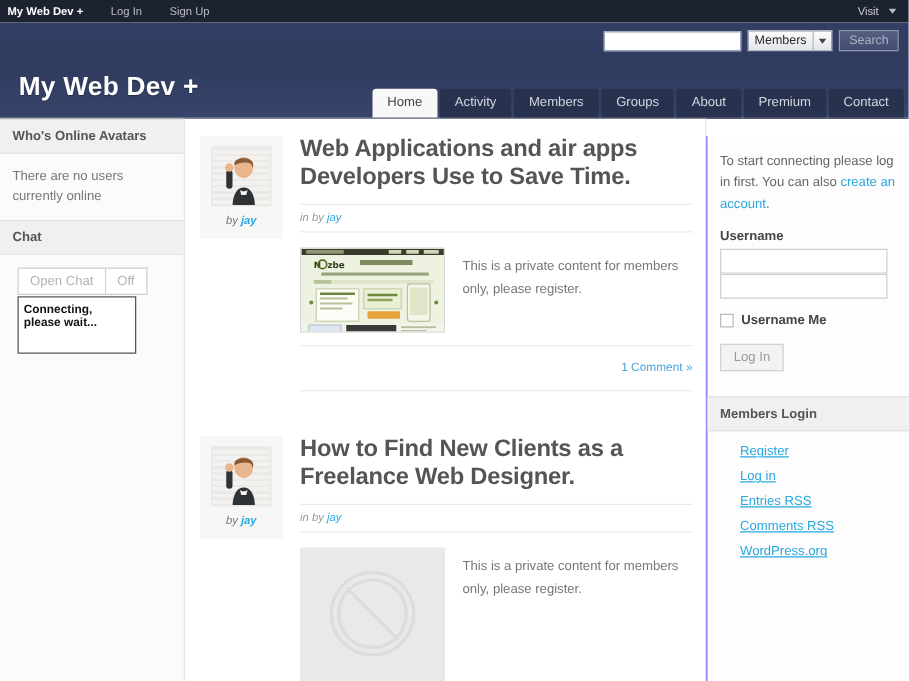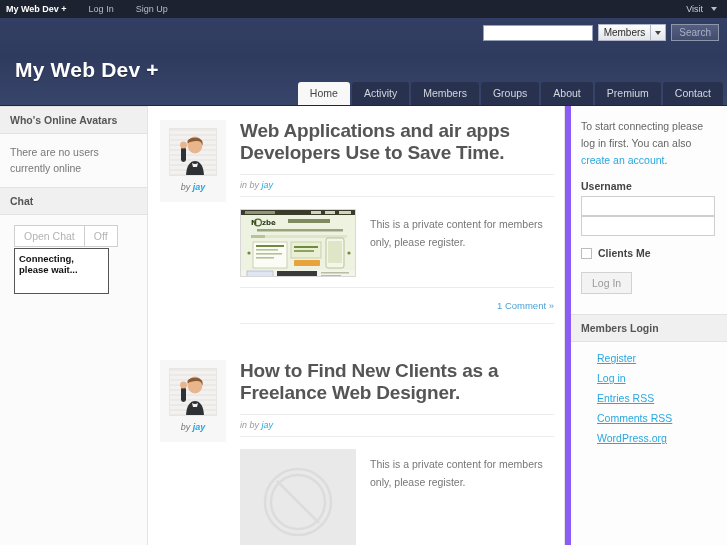--- a/index.html
+++ b/index.html
@@ -46,21 +46,21 @@
   .caret-down {
     width: 0; height: 0;
     border-left: 3px solid transparent;
     border-right: 3px solid transparent;
     border-top: 4px solid #b9bdc7;
     display: inline-block;
   }
 
   
   #site-header {
-    height: 87px;
+    height: 76px;
     background: linear-gradient(to bottom, #323e63 0%, #2f3b5e 45%, #38456b 100%);
     position: relative;
   }
   #search-row {
     position: absolute;
     top: 6px; right: 8px;
     display: flex;
     align-items: center;
     gap: 5px;
   }
@@ -152,21 +152,22 @@
   #center-col {
     flex: 1 1 auto;
     background: #fff;
     padding: 0 10px 0 12px;
     border-right: 1px solid #e4e4e4;
   }
   #right-col {
     width: 162px;
     flex: 0 0 162px;
     background: #fdfdfd;
-    border-left: 6px solid #8b5cf6;
+    border-left: 1px solid #8b5cf6;
+    margin-top: 14px;
   }
 
   
   .widget-head {
     background: #f0f0f0;
     border-top: 1px solid #e2e2e2;
     border-bottom: 1px solid #e2e2e2;
     font-size: 10.5px;
     font-weight: bold;
     color: #555;
@@ -547,21 +548,21 @@
         <span>To start connecting please log in first. You can also </span><a>create an account</a><span>.</span>
       </div>
 
       <span class="rs-label">Username</span>
       <input class="rs-input" type="text" style="">
 
       <input class="rs-input" type="password" style="">
 
       <div class="rs-remember">
         <span class="rs-check"></span>
-        <span>Clients Me</span>
+        <span>Username Me</span>
       </div>
 
       <button class="rs-login-btn">Log In</button>
     </div>
 
     <div class="rs-widget-head">Members Login</div>
     <div class="rs-links">
       <a>Register</a>
       <a>Log in</a>
       <a>Entries RSS</a>

